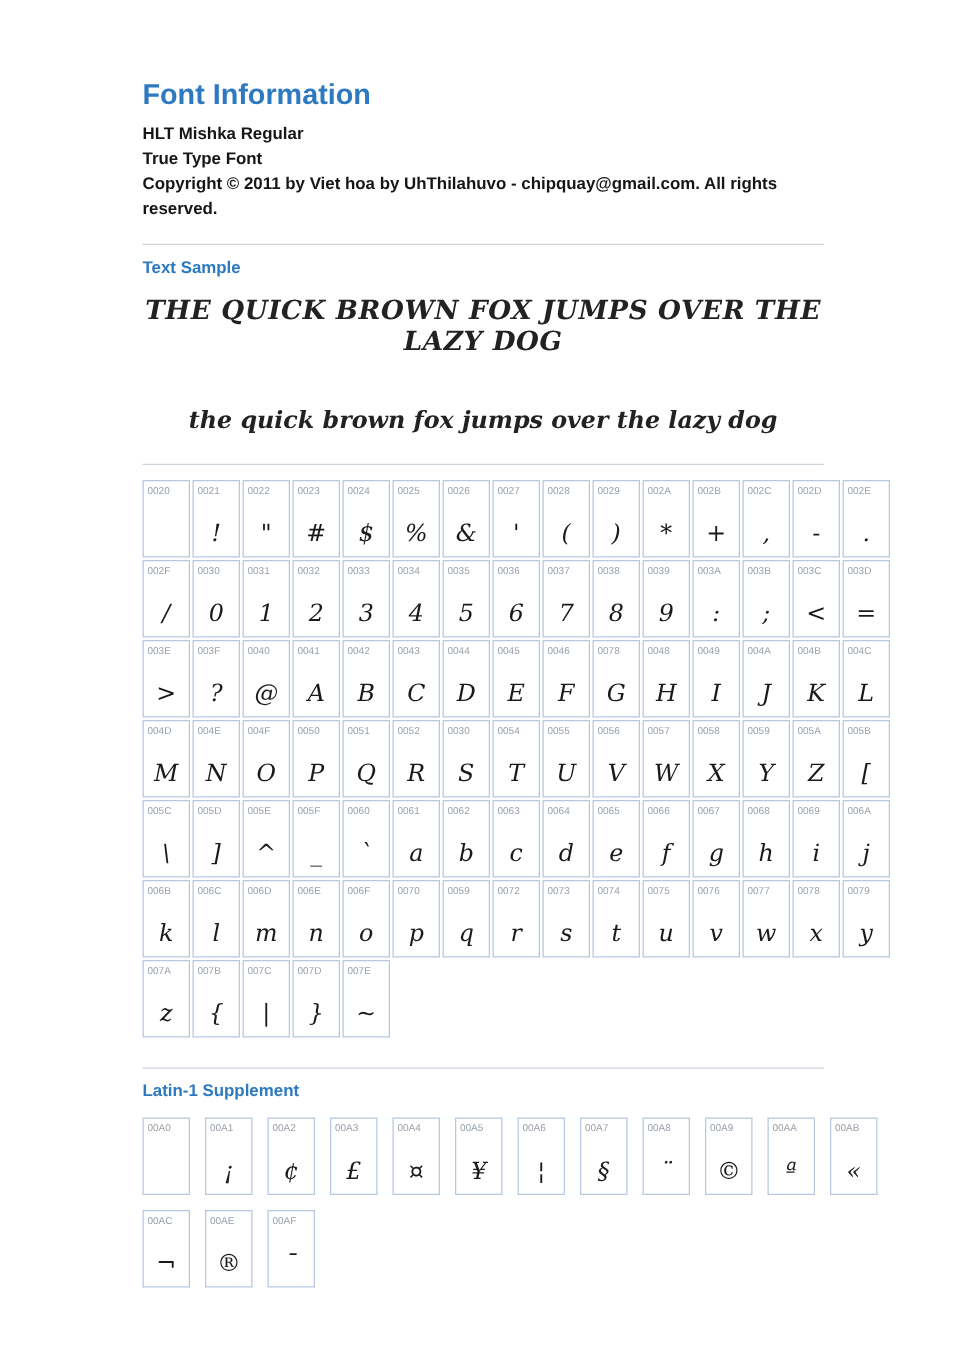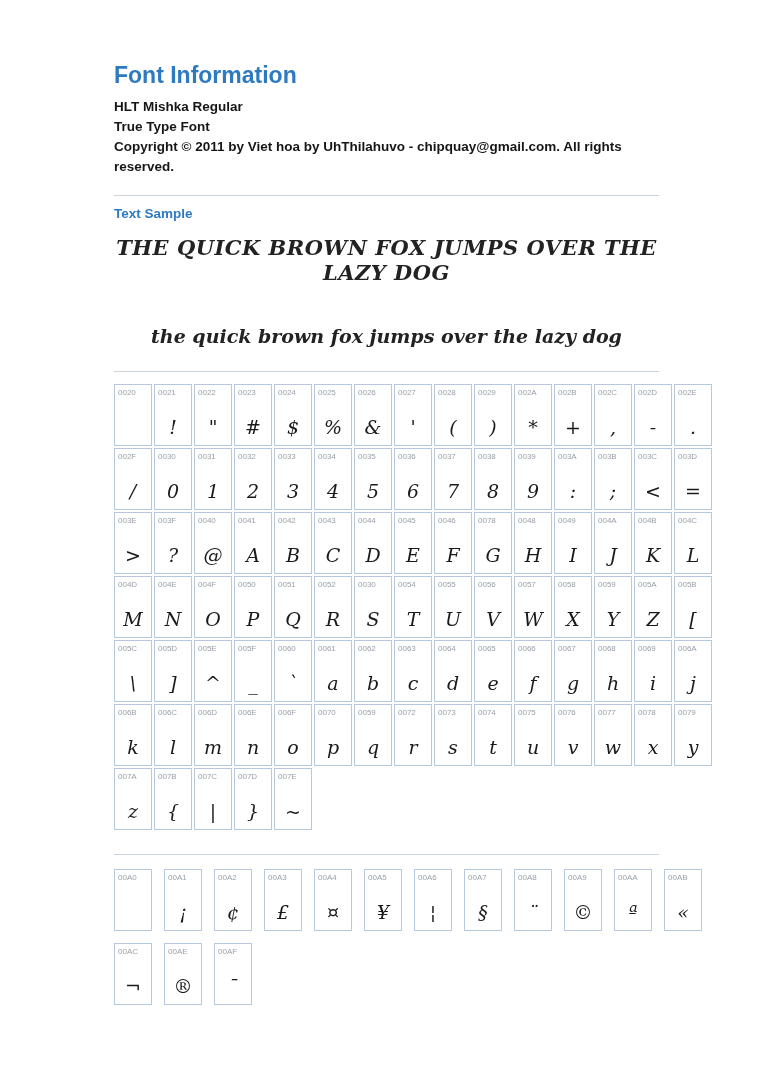--- a/index.html
+++ b/index.html
@@ -501,20 +501,21 @@
         <div class="glyph">}</div>
       </div>
       <div class="cell">
         <div class="code">007E</div>
         <div class="glyph">~</div>
       </div>
     </div>
 
   <hr class="divider lg">
 
+  <h2 class="section-heading">Latin-1 Supplement</h2>
   <div class="glyph-grid single">
       <div class="cell">
         <div class="code">00A0</div>
         <div class="glyph"></div>
       </div>
       <div class="cell">
         <div class="code">00A1</div>
         <div class="glyph">¡</div>
       </div>
       <div class="cell">

